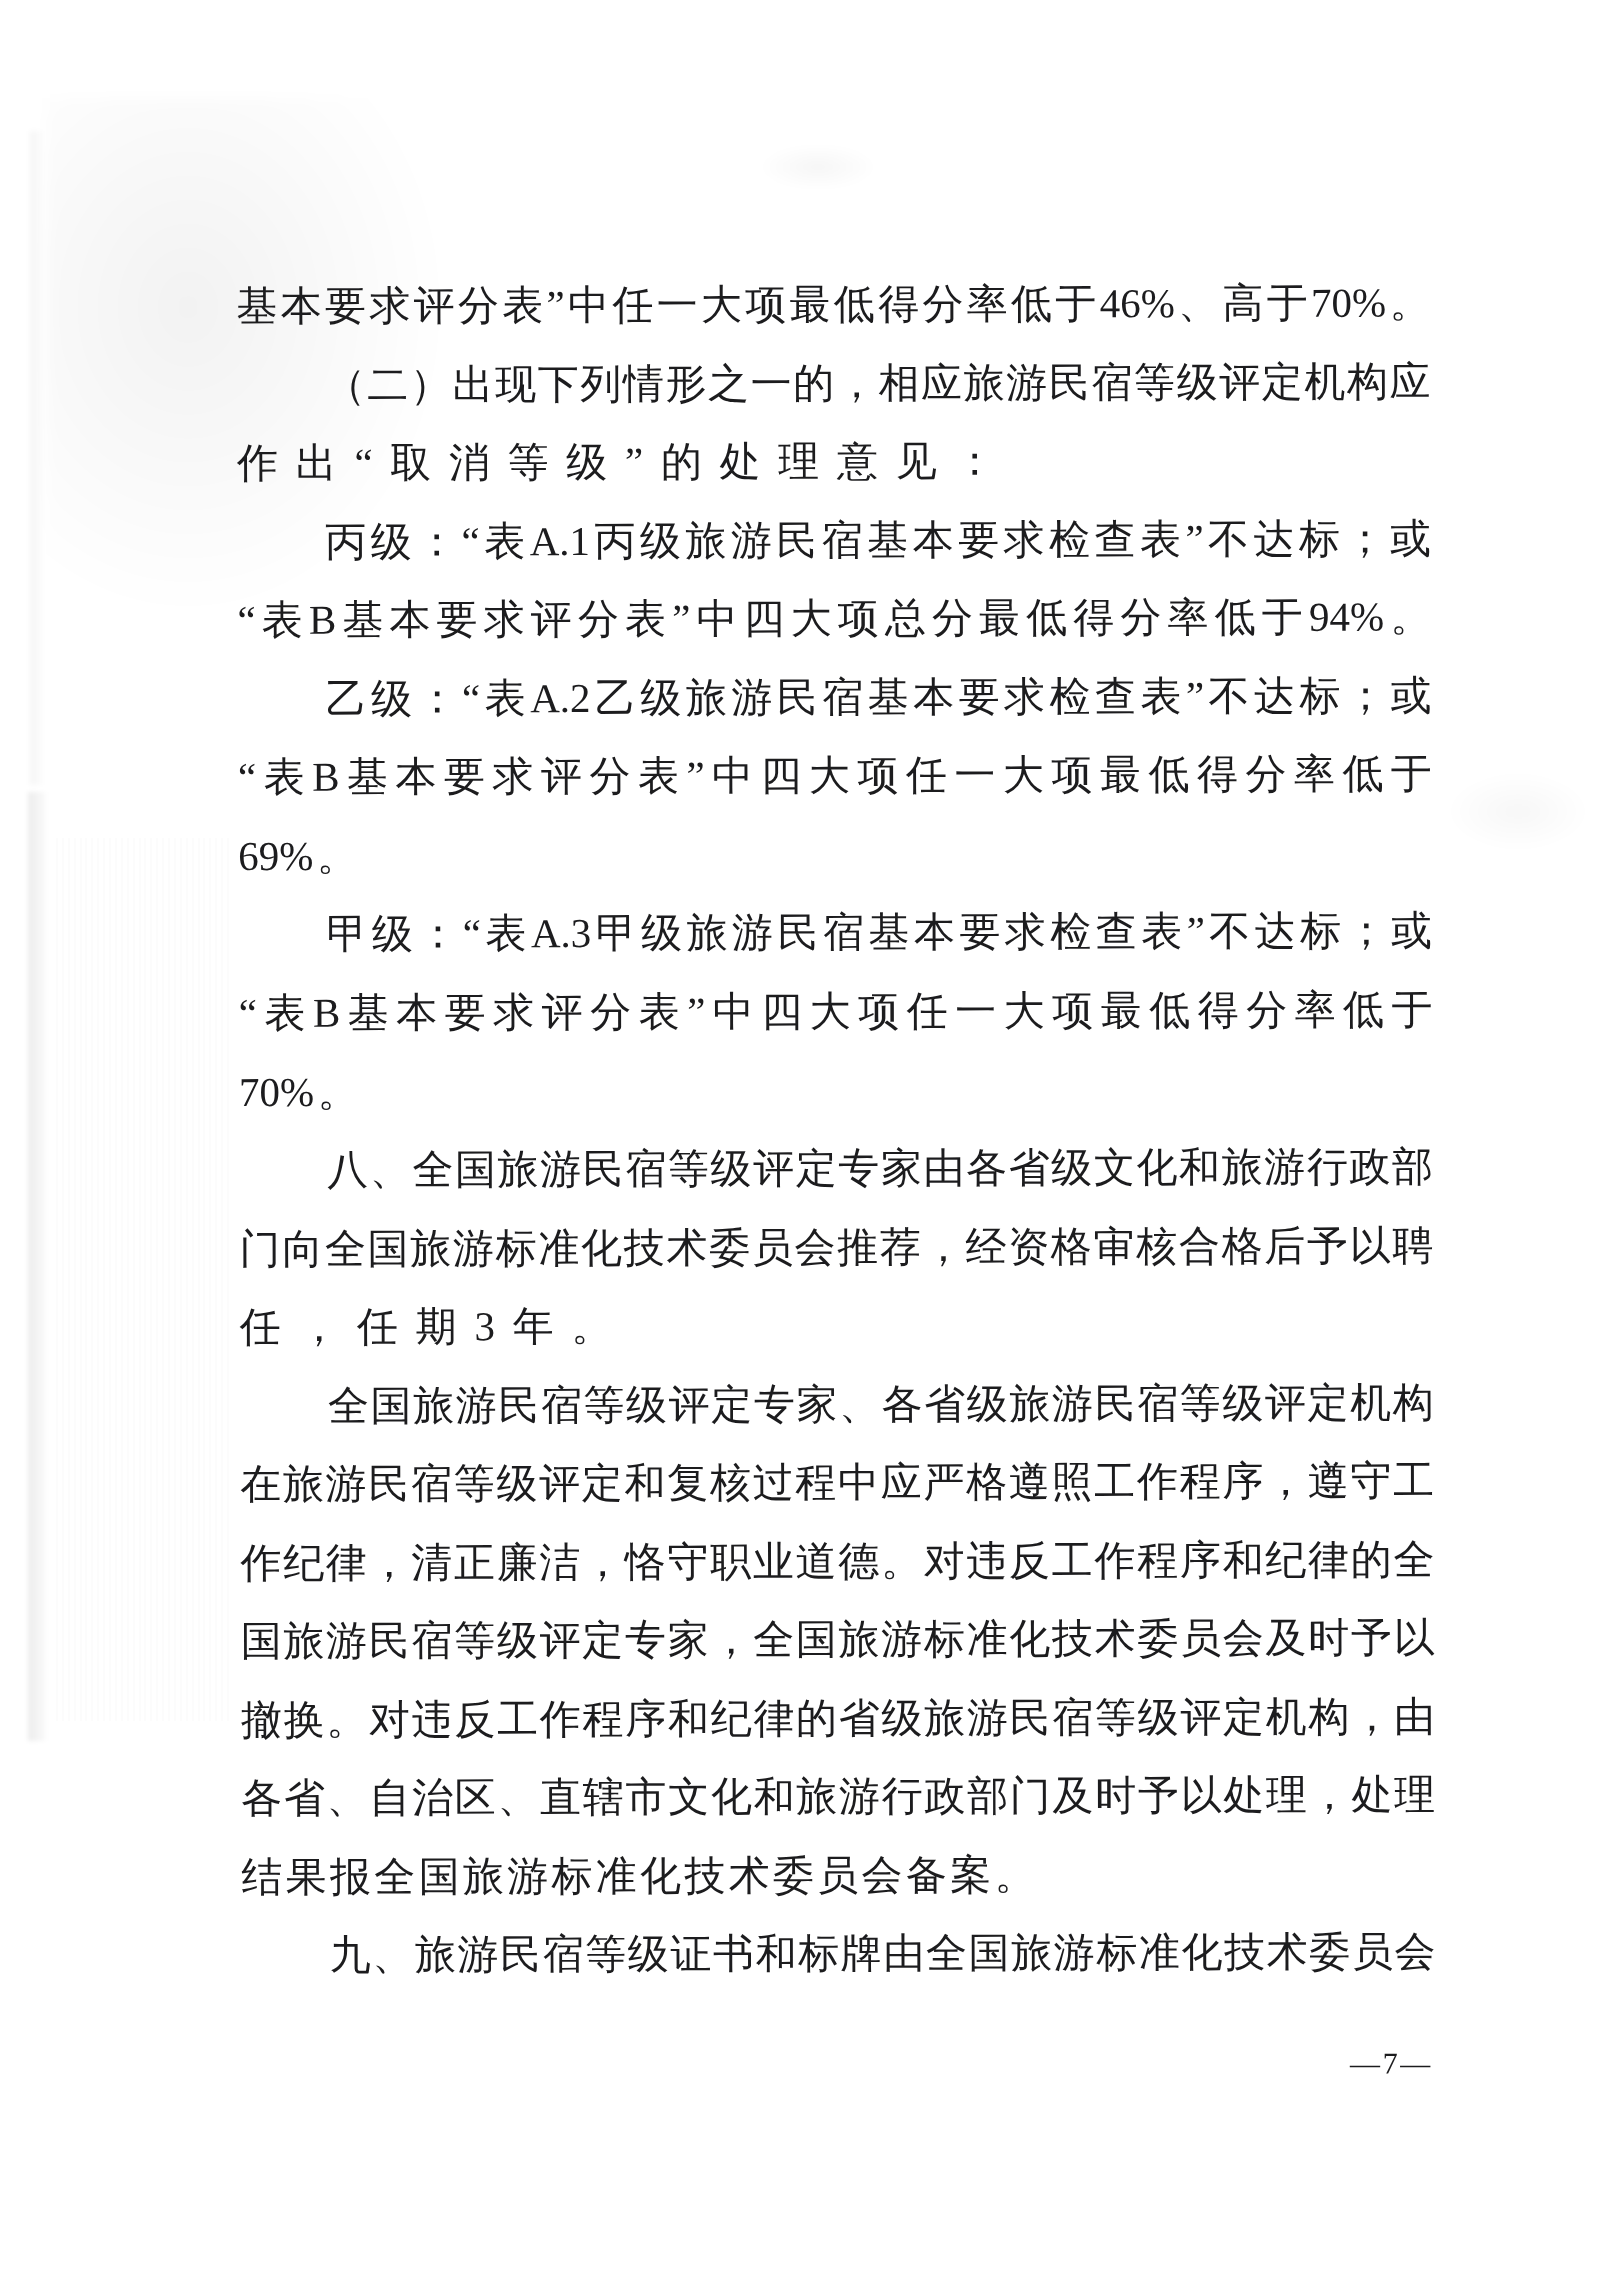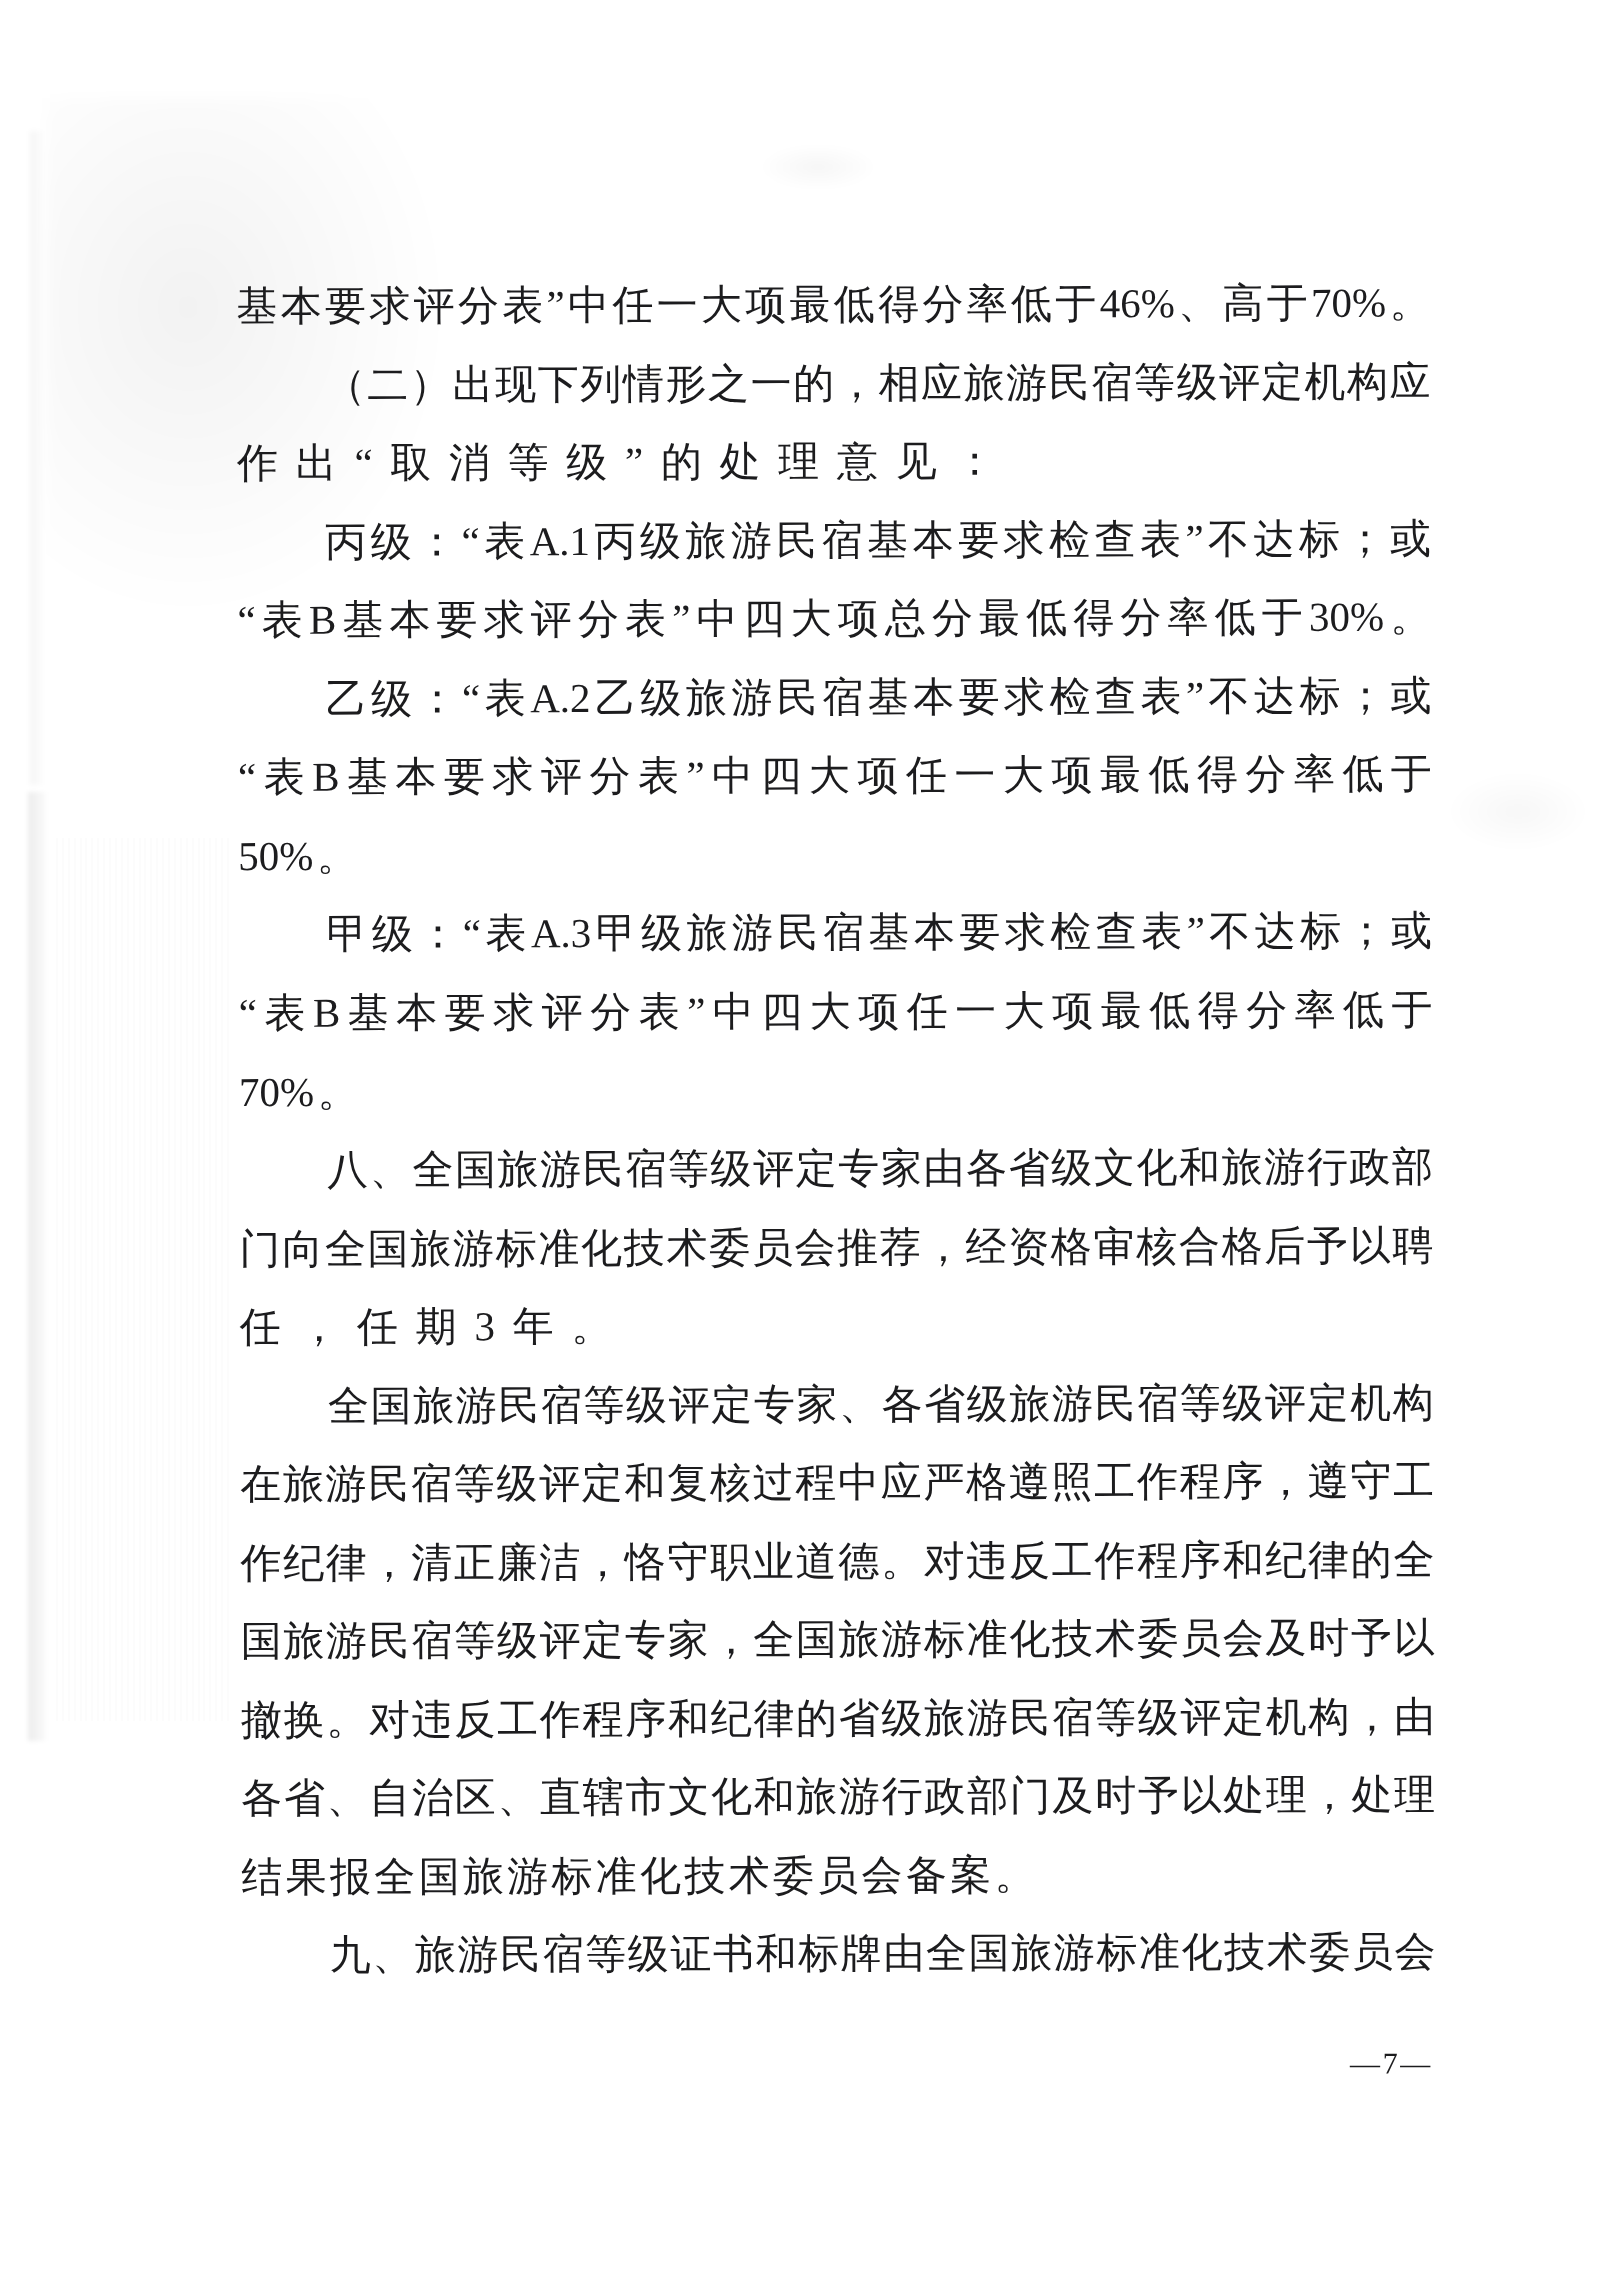--- a/index.html
+++ b/index.html
@@ -212,21 +212,21 @@
         <span>项</span>
         <span>总</span>
         <span>分</span>
         <span>最</span>
         <span>低</span>
         <span>得</span>
         <span>分</span>
         <span>率</span>
         <span>低</span>
         <span>于</span>
-        <span>30%</span>
+        <span>94%</span>
         <span>。</span>
       </div>
       <div class="line just ind" style="top: 678px; color: rgb(28, 28, 30);">
         <span>乙</span>
         <span>级</span>
         <span>：</span>
         <span>“</span>
         <span>表</span>
         <span>A.2</span>
         <span>乙</span>
@@ -271,21 +271,21 @@
         <span>项</span>
         <span>最</span>
         <span>低</span>
         <span>得</span>
         <span>分</span>
         <span>率</span>
         <span>低</span>
         <span>于</span>
       </div>
       <div class="line left tight" style="top: 835px; color: rgb(28, 28, 30);">
-        <span>50%</span>
+        <span>69%</span>
         <span>。</span>
       </div>
       <div class="line just ind" style="top: 913px; color: rgb(28, 28, 30);">
         <span>甲</span>
         <span>级</span>
         <span>：</span>
         <span>“</span>
         <span>表</span>
         <span>A.3</span>
         <span>甲</span>

